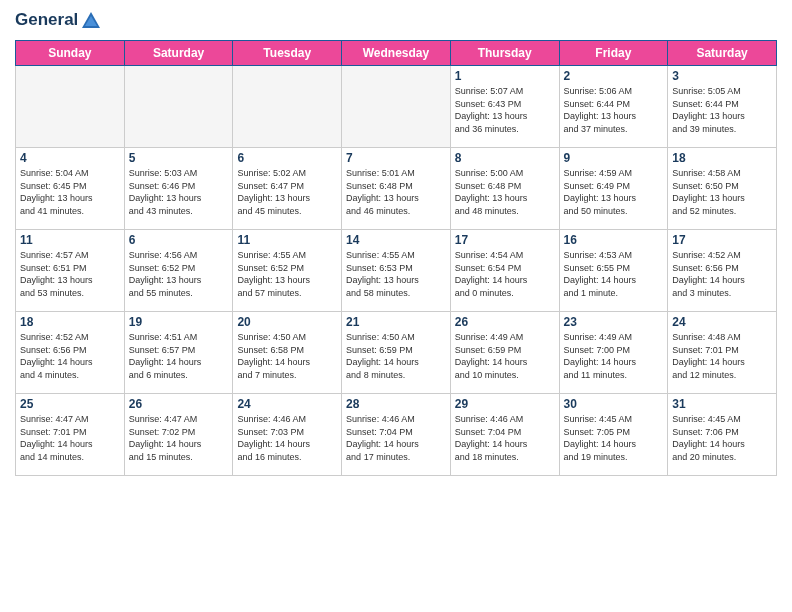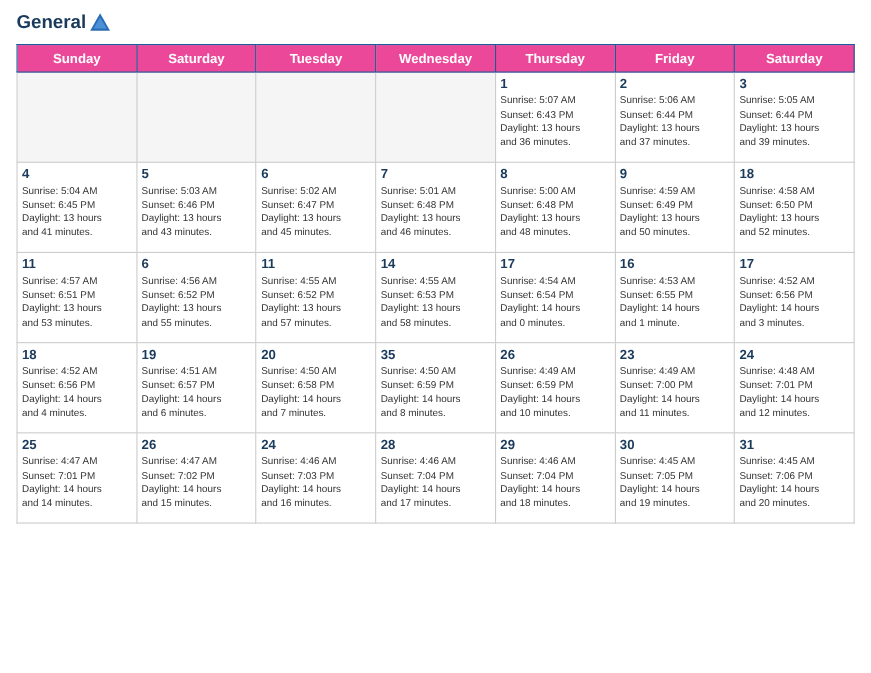--- a/index.html
+++ b/index.html
@@ -199,21 +199,21 @@
           </td>
           <td>
             <span class="day-num">19</span>
             <div class="day-info">Sunrise: 4:51 AM<br>Sunset: 6:57 PM<br>Daylight: 14 hours<br>and 6 minutes.</div>
           </td>
           <td>
             <span class="day-num">20</span>
             <div class="day-info">Sunrise: 4:50 AM<br>Sunset: 6:58 PM<br>Daylight: 14 hours<br>and 7 minutes.</div>
           </td>
           <td>
-            <span class="day-num">35</span>
+            <span class="day-num">21</span>
             <div class="day-info">Sunrise: 4:50 AM<br>Sunset: 6:59 PM<br>Daylight: 14 hours<br>and 8 minutes.</div>
           </td>
           <td>
             <span class="day-num">26</span>
             <div class="day-info">Sunrise: 4:49 AM<br>Sunset: 6:59 PM<br>Daylight: 14 hours<br>and 10 minutes.</div>
           </td>
           <td>
             <span class="day-num">23</span>
             <div class="day-info">Sunrise: 4:49 AM<br>Sunset: 7:00 PM<br>Daylight: 14 hours<br>and 11 minutes.</div>
           </td>

